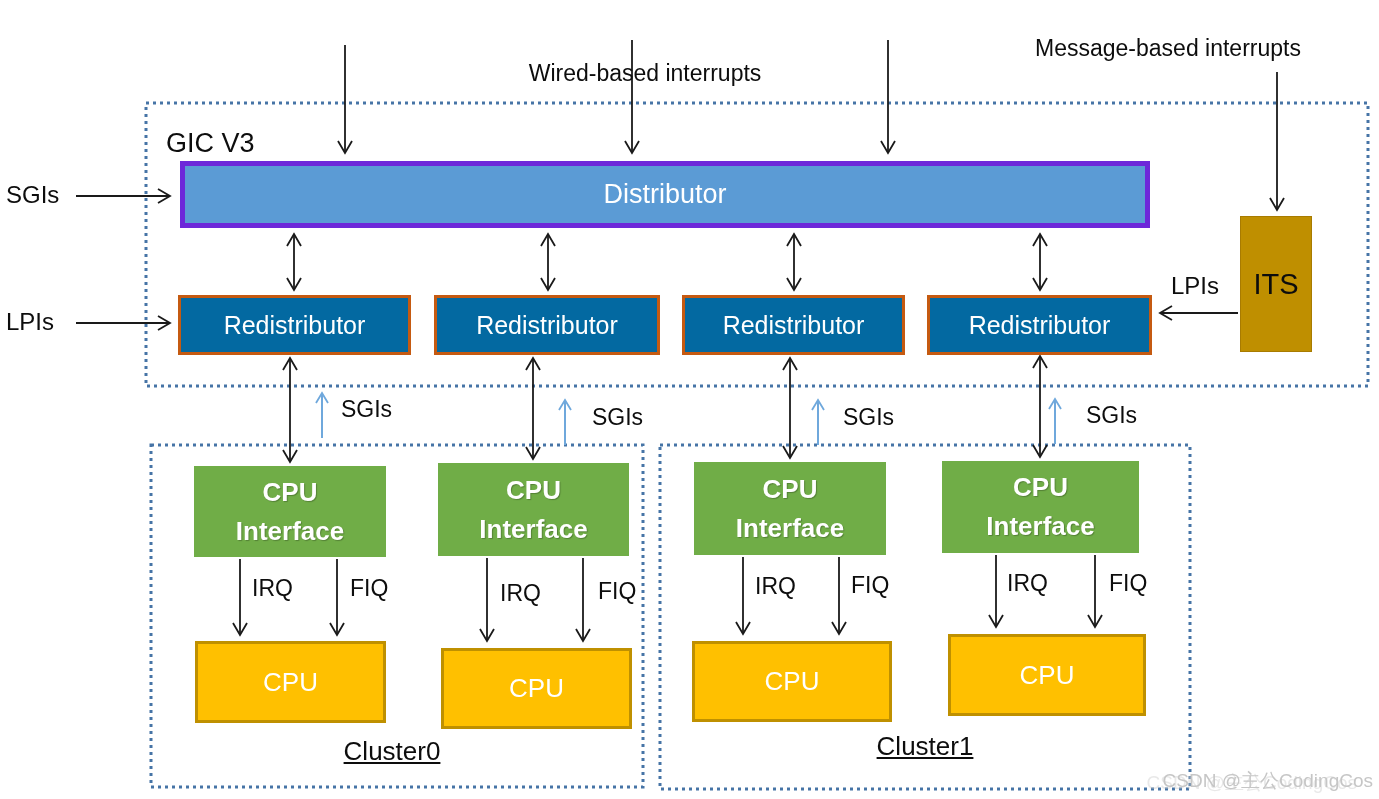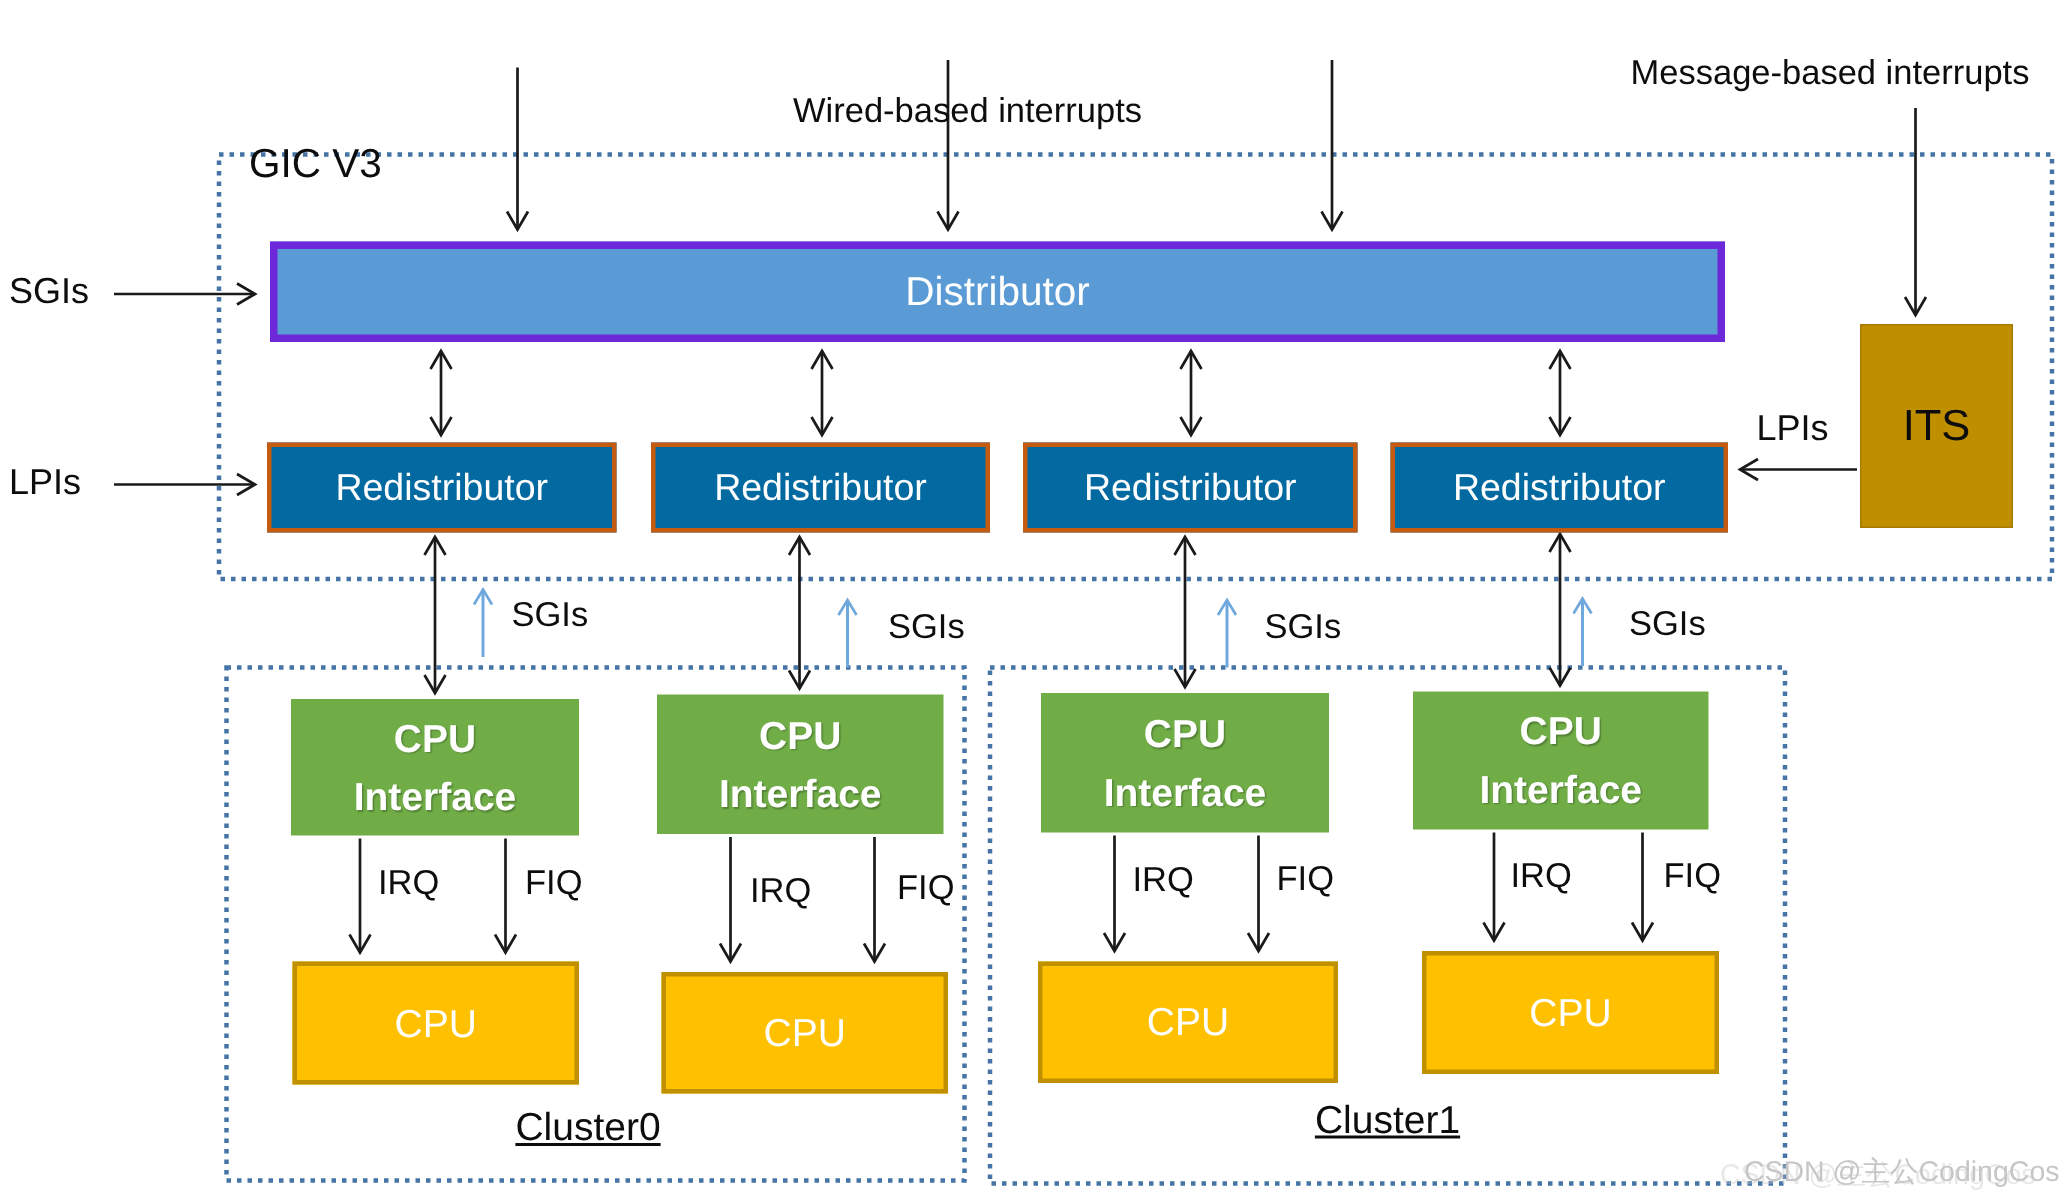--- a/index.html
+++ b/index.html
@@ -80,46 +80,46 @@
       <line x1="487" y1="558" x2="487" y2="641" marker-end="url(#mB)"></line>
       <line x1="583" y1="558" x2="583" y2="641" marker-end="url(#mB)"></line>
       <line x1="743" y1="557" x2="743" y2="634" marker-end="url(#mB)"></line>
       <line x1="839" y1="557" x2="839" y2="634" marker-end="url(#mB)"></line>
       <line x1="996" y1="555" x2="996" y2="627" marker-end="url(#mB)"></line>
       <line x1="1095" y1="555" x2="1095" y2="627" marker-end="url(#mB)"></line>
     </g>
   </svg>
 
   <div class="lbl centered" style="left:645px;top:16px;margin-top:44px;">Wired-based interrupts</div>
-  <div class="lbl centered" style="left:1220px;top:35px;">Message-based interrupts</div>
+  <div class="lbl centered" style="left:1168px;top:35px;">Message-based interrupts</div>
 
   <div class="lbl" style="left:6px;top:181px;font-size:24px;">SGIs</div>
   <div class="lbl" style="left:6px;top:308px;font-size:24px;">LPIs</div>
   <div class="lbl" style="left:1171px;top:272px;font-size:24px;">LPIs</div>
 
-  <div class="lbl big" style="left:166px;top:94px;">GIC V3</div>
+  <div class="lbl big" style="left:166px;top:128px;">GIC V3</div>
 
   <div class="box distributor" style="left:180px;top:161px;width:970px;height:67px;">
     <span>Distributor</span>
   </div>
 
   <div class="box redistributor" style="left:178px;top:295px;width:233px;height:60px;">
     <span>Redistributor</span>
   </div>
   <div class="box redistributor" style="left:434px;top:295px;width:226px;height:60px;">
     <span>Redistributor</span>
   </div>
   <div class="box redistributor" style="left:682px;top:295px;width:223px;height:60px;">
     <span>Redistributor</span>
   </div>
   <div class="box redistributor" style="left:927px;top:295px;width:225px;height:60px;">
     <span>Redistributor</span>
   </div>
 
-  <div class="box its" style="left:1240px;top:216px;width:102px;height:136px;">
+  <div class="box its" style="left:1240px;top:216px;width:72px;height:136px;">
     <span>ITS</span>
   </div>
 
   <div class="lbl" style="left:341px;top:396px;">SGIs</div>
   <div class="lbl" style="left:592px;top:404px;">SGIs</div>
   <div class="lbl" style="left:843px;top:404px;">SGIs</div>
   <div class="lbl" style="left:1086px;top:402px;">SGIs</div>
 
   <div class="box cpuif" style="left:194px;top:466px;width:192px;height:91px;">
     <span>CPU</span>

